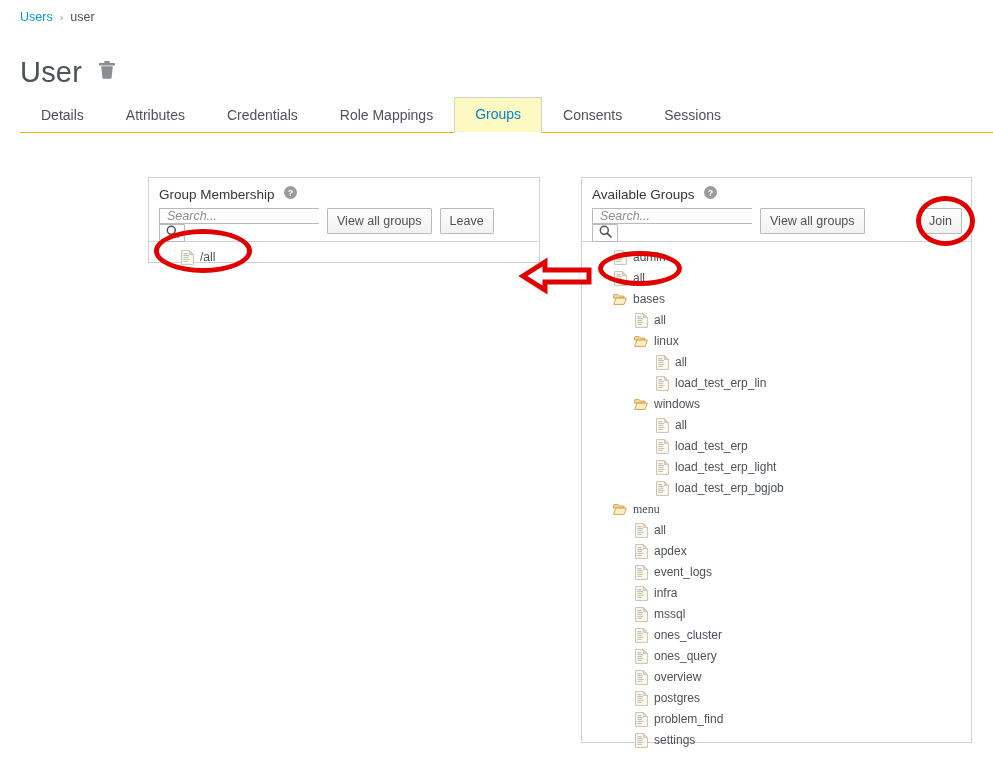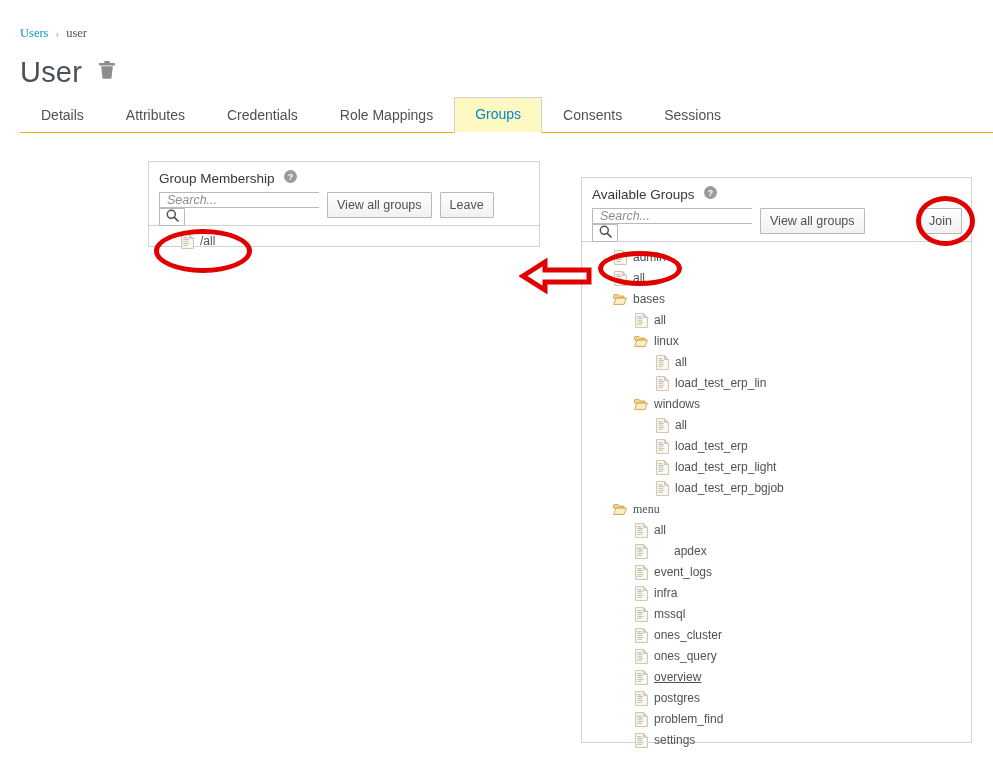--- a/index.html
+++ b/index.html
@@ -13,25 +13,24 @@
     position: relative;
     font-family: "Liberation Sans", sans-serif;
     color: #363636;
     overflow: hidden;
   }
 
   
   #breadcrumb {
     position: absolute;
     left: 20px;
-    top: 26px;
+    top: 5px;
     font-size: 12.5px;
-    line-height: 14px;
+    line-height: 24px;
     white-space: nowrap;
-    font-family: Liberation Serif, serif;
   }
   #breadcrumb .crumb-link {
     color: #0099d3;
     text-decoration: none;
     cursor: pointer;
   }
   #breadcrumb .crumb-sep {
     color: #9c9c9c;
     margin: 0 7px;
     font-size: 11px;
@@ -97,21 +96,21 @@
 
   
   .panel {
     position: absolute;
     border: 1px solid #d1d1d1;
     background: #ffffff;
     box-sizing: border-box;
   }
   #panel-membership {
     left: 148px;
-    top: 161px;
+    top: 177px;
     width: 392px;
     height: 86px;
   }
   #panel-available {
     left: 581px;
     top: 177px;
     width: 391px;
     height: 566px;
   }
   .panel-head {
@@ -506,21 +505,21 @@
             <path d="M8.4 0.6 L12.4 4.5 H8.4 Z" fill="#ded6c0" stroke="#c9c2ad" stroke-width="0.8"></path>
             <rect x="2.3" y="3.2" width="4.2" height="1.1" fill="#e8a0a0"></rect>
             <rect x="2.3" y="5.1" width="5.6" height="1.1" fill="#9fc2e0"></rect>
             <rect x="2.3" y="7.0" width="5.0" height="1.1" fill="#b3d9a8"></rect>
             <rect x="2.3" y="8.9" width="6.2" height="1.1" fill="#d8c98a"></rect>
             <rect x="2.3" y="10.8" width="4.6" height="1.1" fill="#c3b9d6"></rect>
           </svg>
         </span>
         <span class="node-label">all</span>
       </div>
-      <div class="tree-node" style="padding-left: 52px; gap: 20px;">
+      <div class="tree-node" style="padding-left: 52px;">
         <span class="node-icon">
           <svg width="13" height="15" viewBox="0 0 13 15">
             <path d="M0.6 0.6 H8.4 L12.4 4.5 V14.4 H0.6 Z" fill="#fdfbf4" stroke="#c9c2ad" stroke-width="1"></path>
             <path d="M8.4 0.6 L12.4 4.5 H8.4 Z" fill="#ded6c0" stroke="#c9c2ad" stroke-width="0.8"></path>
             <rect x="2.3" y="3.2" width="4.2" height="1.1" fill="#e8a0a0"></rect>
             <rect x="2.3" y="5.1" width="5.6" height="1.1" fill="#9fc2e0"></rect>
             <rect x="2.3" y="7.0" width="5.0" height="1.1" fill="#b3d9a8"></rect>
             <rect x="2.3" y="8.9" width="6.2" height="1.1" fill="#d8c98a"></rect>
             <rect x="2.3" y="10.8" width="4.6" height="1.1" fill="#c3b9d6"></rect>
           </svg>
@@ -590,21 +589,21 @@
             <path d="M8.4 0.6 L12.4 4.5 H8.4 Z" fill="#ded6c0" stroke="#c9c2ad" stroke-width="0.8"></path>
             <rect x="2.3" y="3.2" width="4.2" height="1.1" fill="#e8a0a0"></rect>
             <rect x="2.3" y="5.1" width="5.6" height="1.1" fill="#9fc2e0"></rect>
             <rect x="2.3" y="7.0" width="5.0" height="1.1" fill="#b3d9a8"></rect>
             <rect x="2.3" y="8.9" width="6.2" height="1.1" fill="#d8c98a"></rect>
             <rect x="2.3" y="10.8" width="4.6" height="1.1" fill="#c3b9d6"></rect>
           </svg>
         </span>
         <span class="node-label">ones_query</span>
       </div>
-      <div class="tree-node" style="padding-left: 52px; text-decoration: underline;">
+      <div class="tree-node" style="padding-left: 52px;">
         <span class="node-icon">
           <svg width="13" height="15" viewBox="0 0 13 15">
             <path d="M0.6 0.6 H8.4 L12.4 4.5 V14.4 H0.6 Z" fill="#fdfbf4" stroke="#c9c2ad" stroke-width="1"></path>
             <path d="M8.4 0.6 L12.4 4.5 H8.4 Z" fill="#ded6c0" stroke="#c9c2ad" stroke-width="0.8"></path>
             <rect x="2.3" y="3.2" width="4.2" height="1.1" fill="#e8a0a0"></rect>
             <rect x="2.3" y="5.1" width="5.6" height="1.1" fill="#9fc2e0"></rect>
             <rect x="2.3" y="7.0" width="5.0" height="1.1" fill="#b3d9a8"></rect>
             <rect x="2.3" y="8.9" width="6.2" height="1.1" fill="#d8c98a"></rect>
             <rect x="2.3" y="10.8" width="4.6" height="1.1" fill="#c3b9d6"></rect>
           </svg>

